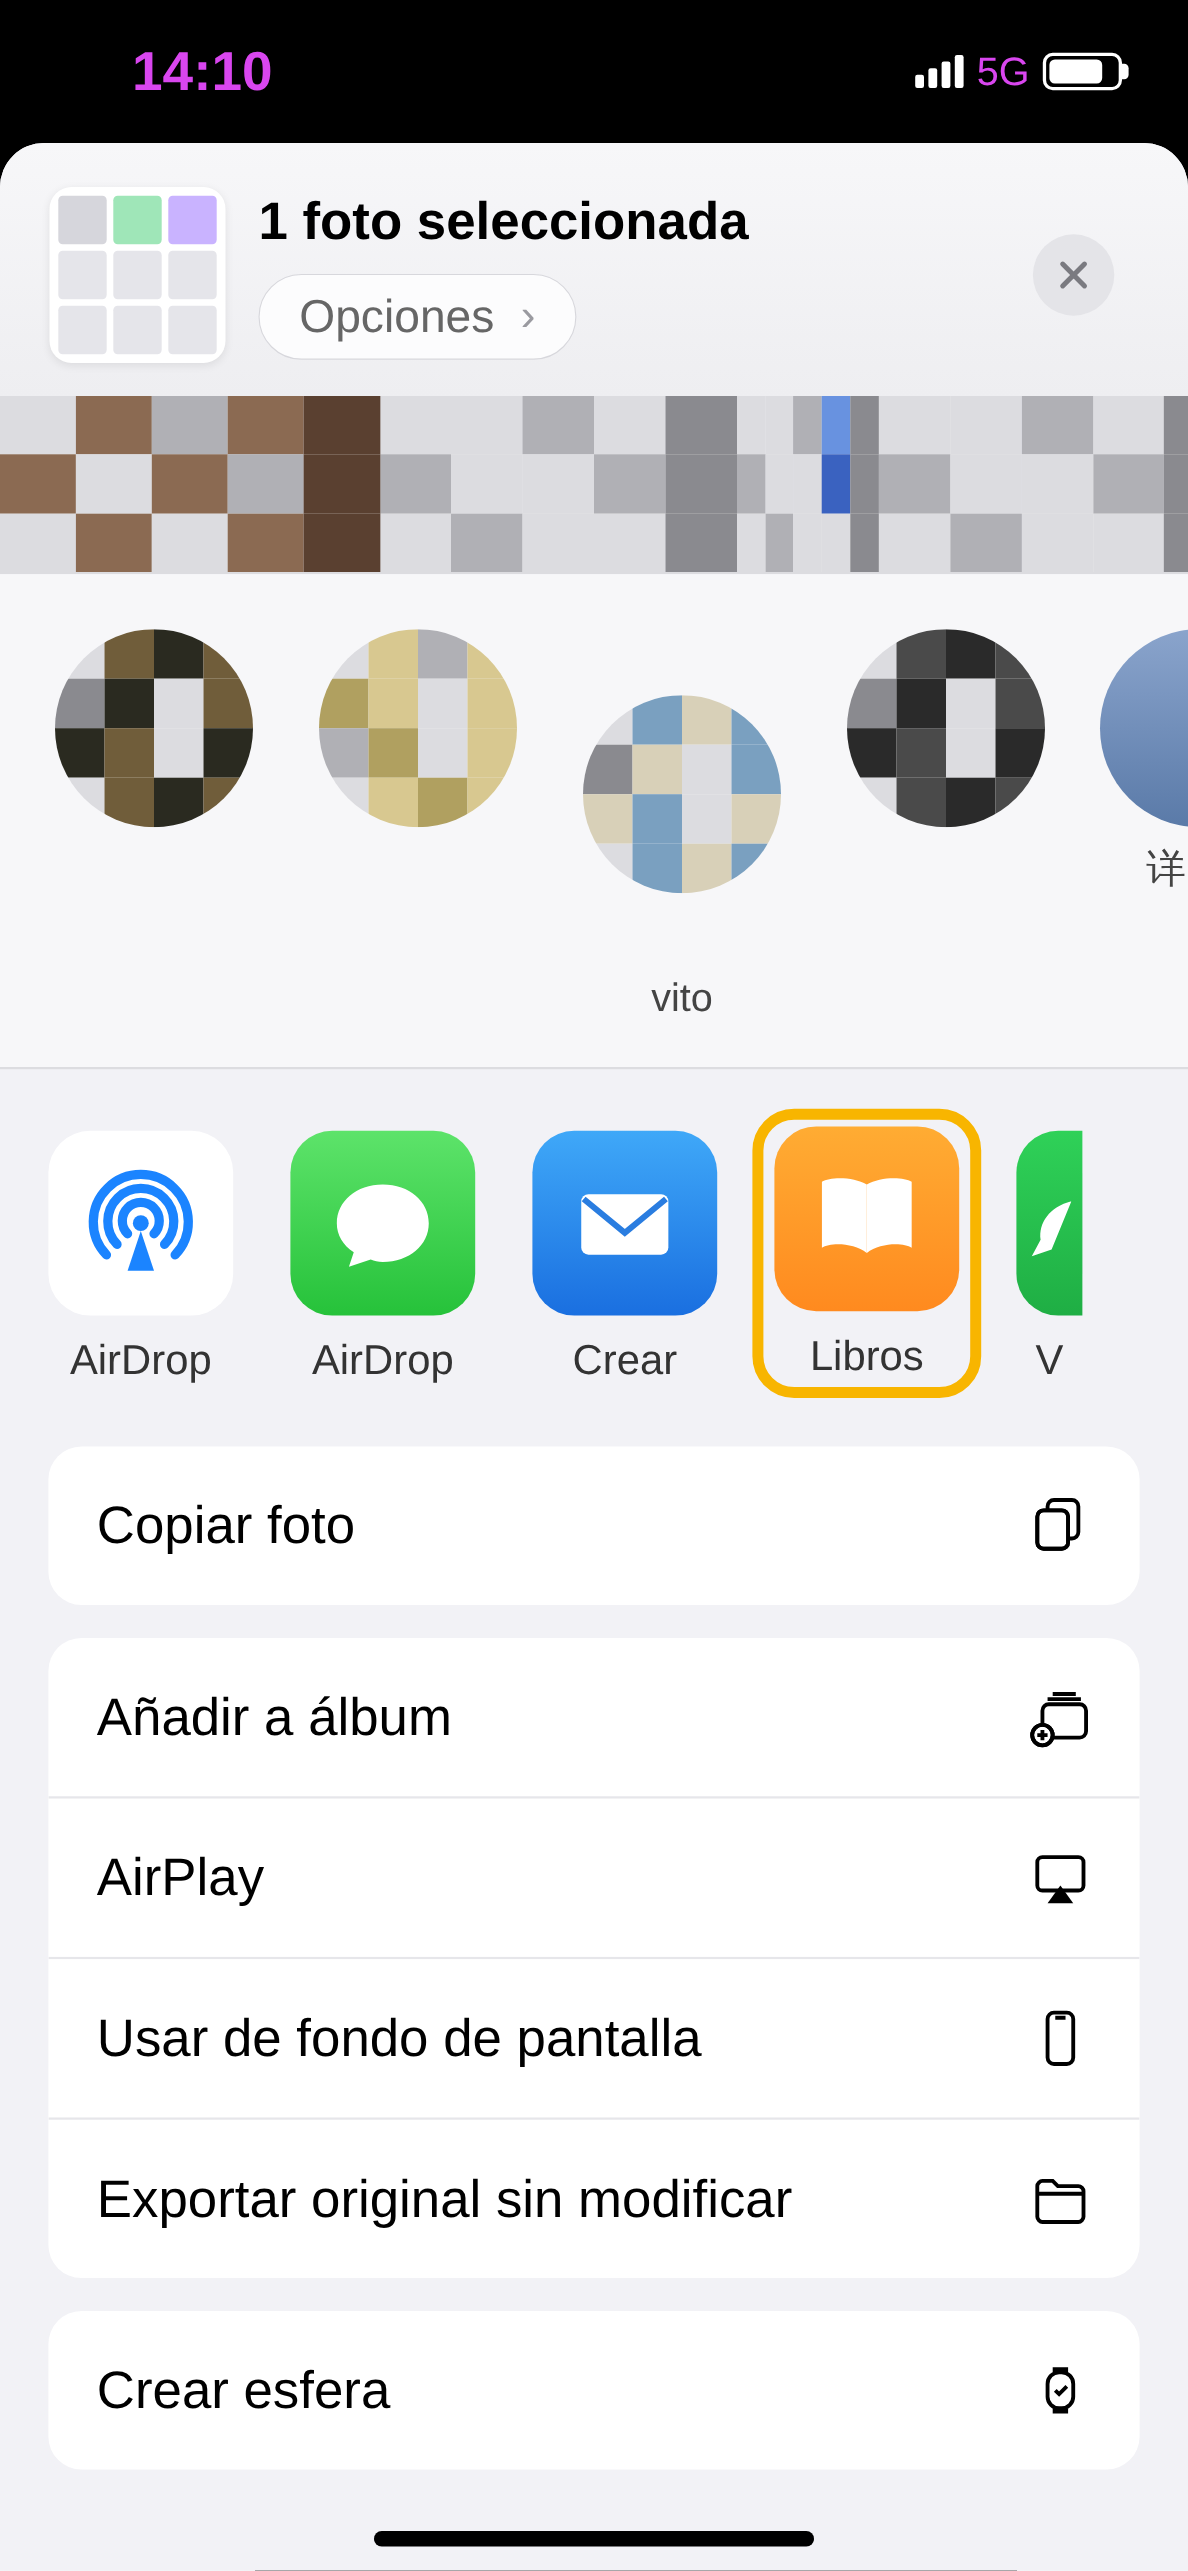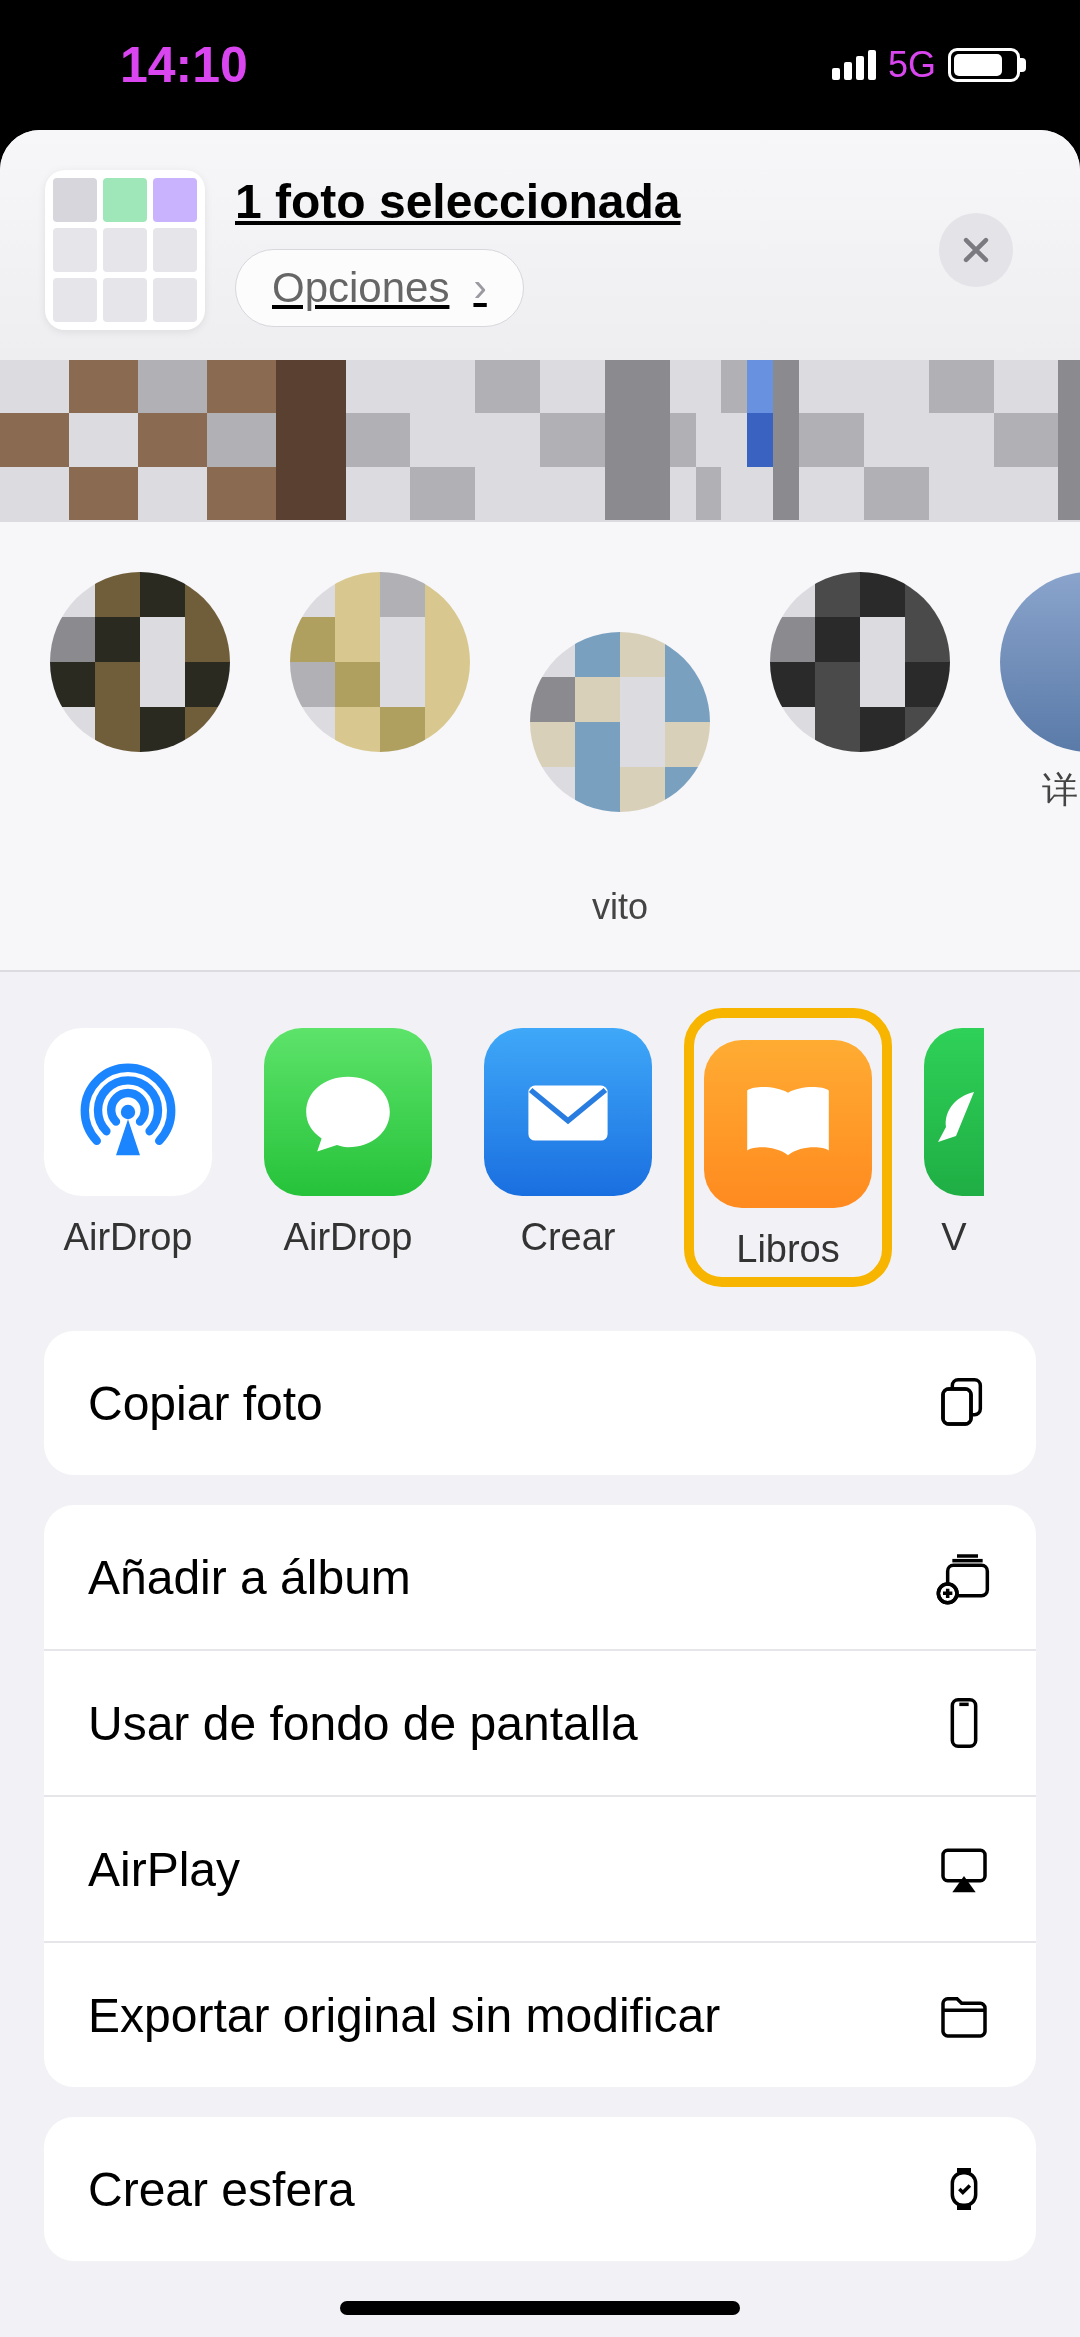--- a/index.html
+++ b/index.html
@@ -90,21 +90,20 @@
       overflow: hidden;
     }
 
     
     .sheet-header {
       display: flex;
       align-items: center;
       padding: 40px 67px 30px 45px;
       gap: 30px;
       background: linear-gradient(to bottom, #f7f7f9, #eeeef1);
-      text-decoration: underline;
     }
     .thumb {
       width: 160px;
       height: 160px;
       border-radius: 20px;
       background: #fff;
       box-shadow: 0 2px 8px rgba(0,0,0,0.08);
       display: grid;
       grid-template-columns: repeat(3,1fr);
       grid-template-rows: repeat(3,1fr);
@@ -241,21 +240,21 @@
       border-radius: 38px;
       display: flex;
       align-items: center;
       justify-content: center;
       position: relative;
     }
     .app-label{font-size:38px;color:#333}
     .highlight-box{
       border:10px solid #f8b500;
       border-radius:38px;
-      padding:22px 10px 6px 10px;
+      padding:6px 10px 6px 10px;
       margin:-20px -20px -6px -20px;
     }
     .airdrop{background:#fff}
     .messages{background:linear-gradient(#5de36a,#26c23a)}
     .mail{background:linear-gradient(#3fa8f8,#1a6fe0)}
     .books{background:linear-gradient(#ffac33,#ff8a1f)}
     .green-partial{background:linear-gradient(#2fd158,#1fae44)}
 
     
     .actions {
@@ -607,34 +606,34 @@
               <rect x="10" y="14" width="34" height="26" rx="5"></rect>
               <path d="M14 10 L40 10"></path>
               <path d="M18 6 L36 6"></path>
               <circle cx="10" cy="38" r="8" fill="#fff"></circle>
               <circle cx="10" cy="38" r="8"></circle>
               <path d="M10 34 L10 42 M6 38 L14 38"></path>
             </svg>
         </span>
       </div>
       <div class="action-item">
+        <span>AirPlay</span>
+        <span class="action-icon">
+          <svg viewBox="0 0 48 48">
+              <rect x="6" y="8" width="36" height="26" rx="4"></rect>
+              <path d="M24 30 L14 44 L34 44 Z" fill="#000" stroke="none"></path>
+            </svg>
+        </span>
+      </div>
+      <div class="action-item">
         <span>Usar de fondo de pantalla</span>
         <span class="action-icon">
           <svg viewBox="0 0 48 48">
               <rect x="14" y="4" width="20" height="40" rx="5"></rect>
               <path d="M20 8 L28 8"></path>
-            </svg>
-        </span>
-      </div>
-      <div class="action-item">
-        <span>AirPlay</span>
-        <span class="action-icon">
-          <svg viewBox="0 0 48 48">
-              <rect x="6" y="8" width="36" height="26" rx="4"></rect>
-              <path d="M24 30 L14 44 L34 44 Z" fill="#000" stroke="none"></path>
             </svg>
         </span>
       </div>
       <div class="action-item">
         <span>Exportar original sin modificar</span>
         <span class="action-icon">
           <svg viewBox="0 0 48 48">
               <path d="M6 14 L6 38 C6 40 8 42 10 42 L38 42 C40 42 42 40 42 38 L42 18 C42 16 40 14 38 14 L22 14 L18 10 L10 10 C8 10 6 12 6 14 Z"></path>
               <path d="M6 20 L42 20"></path>
             </svg>

